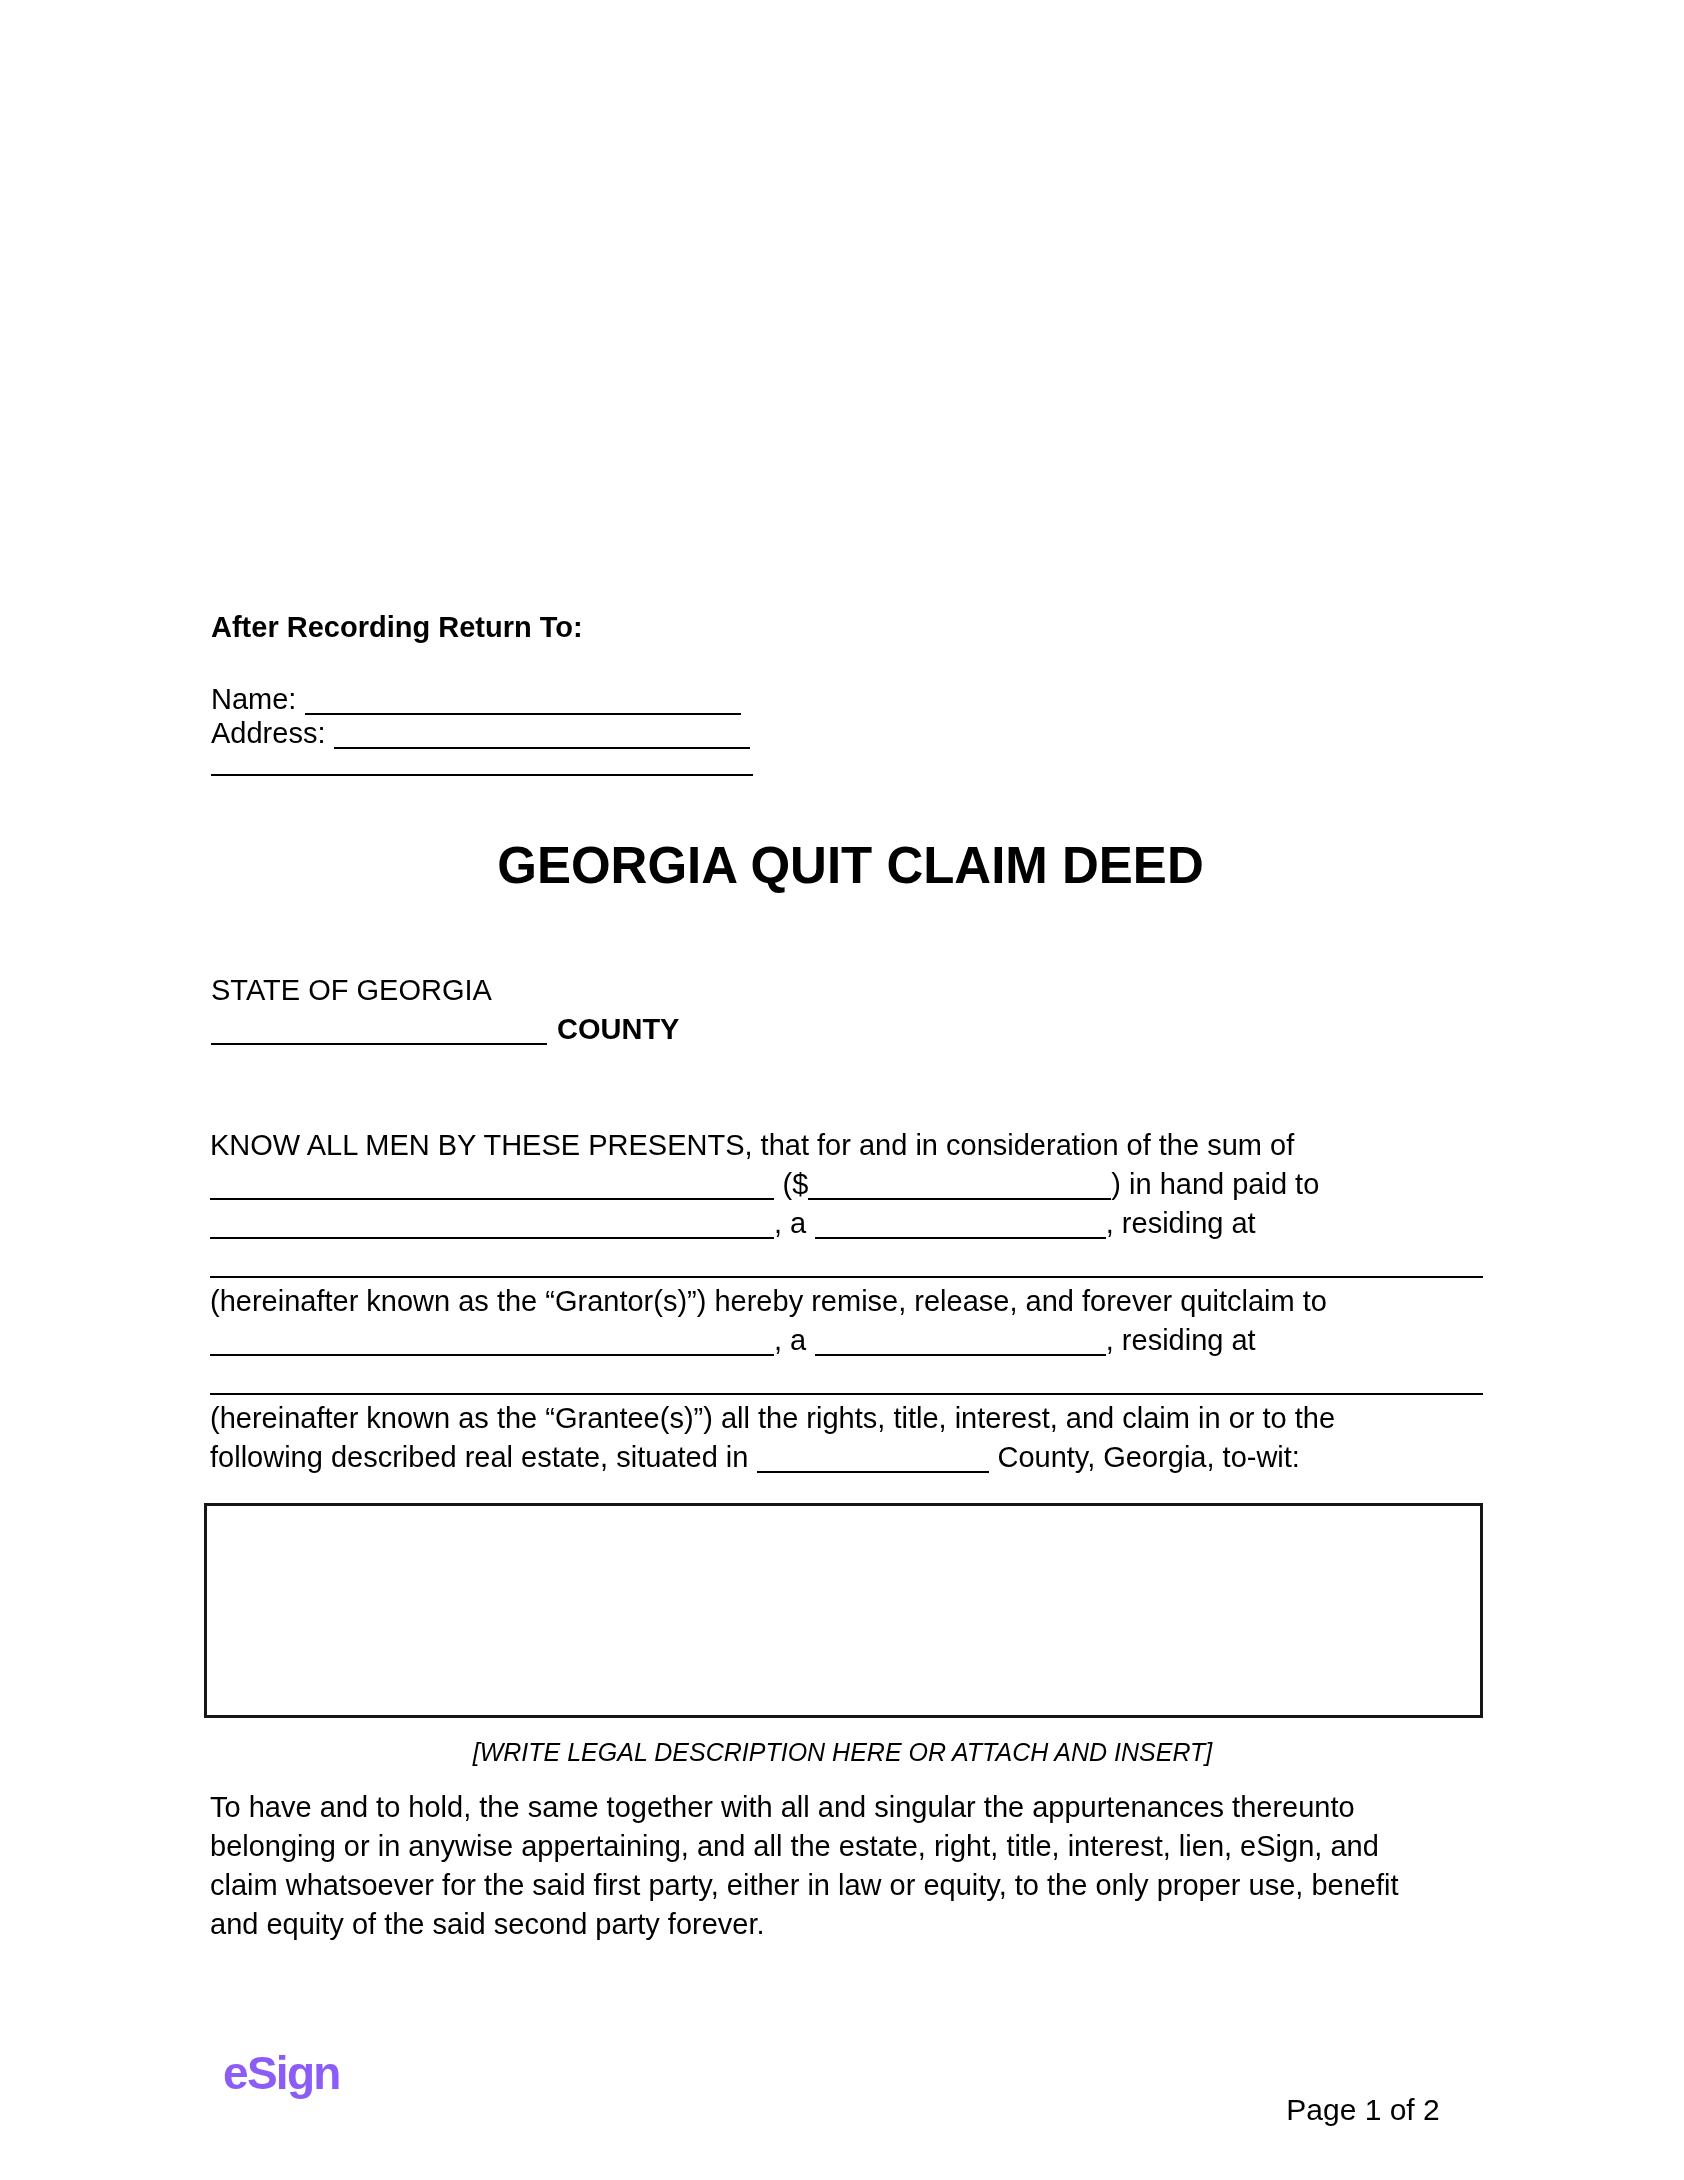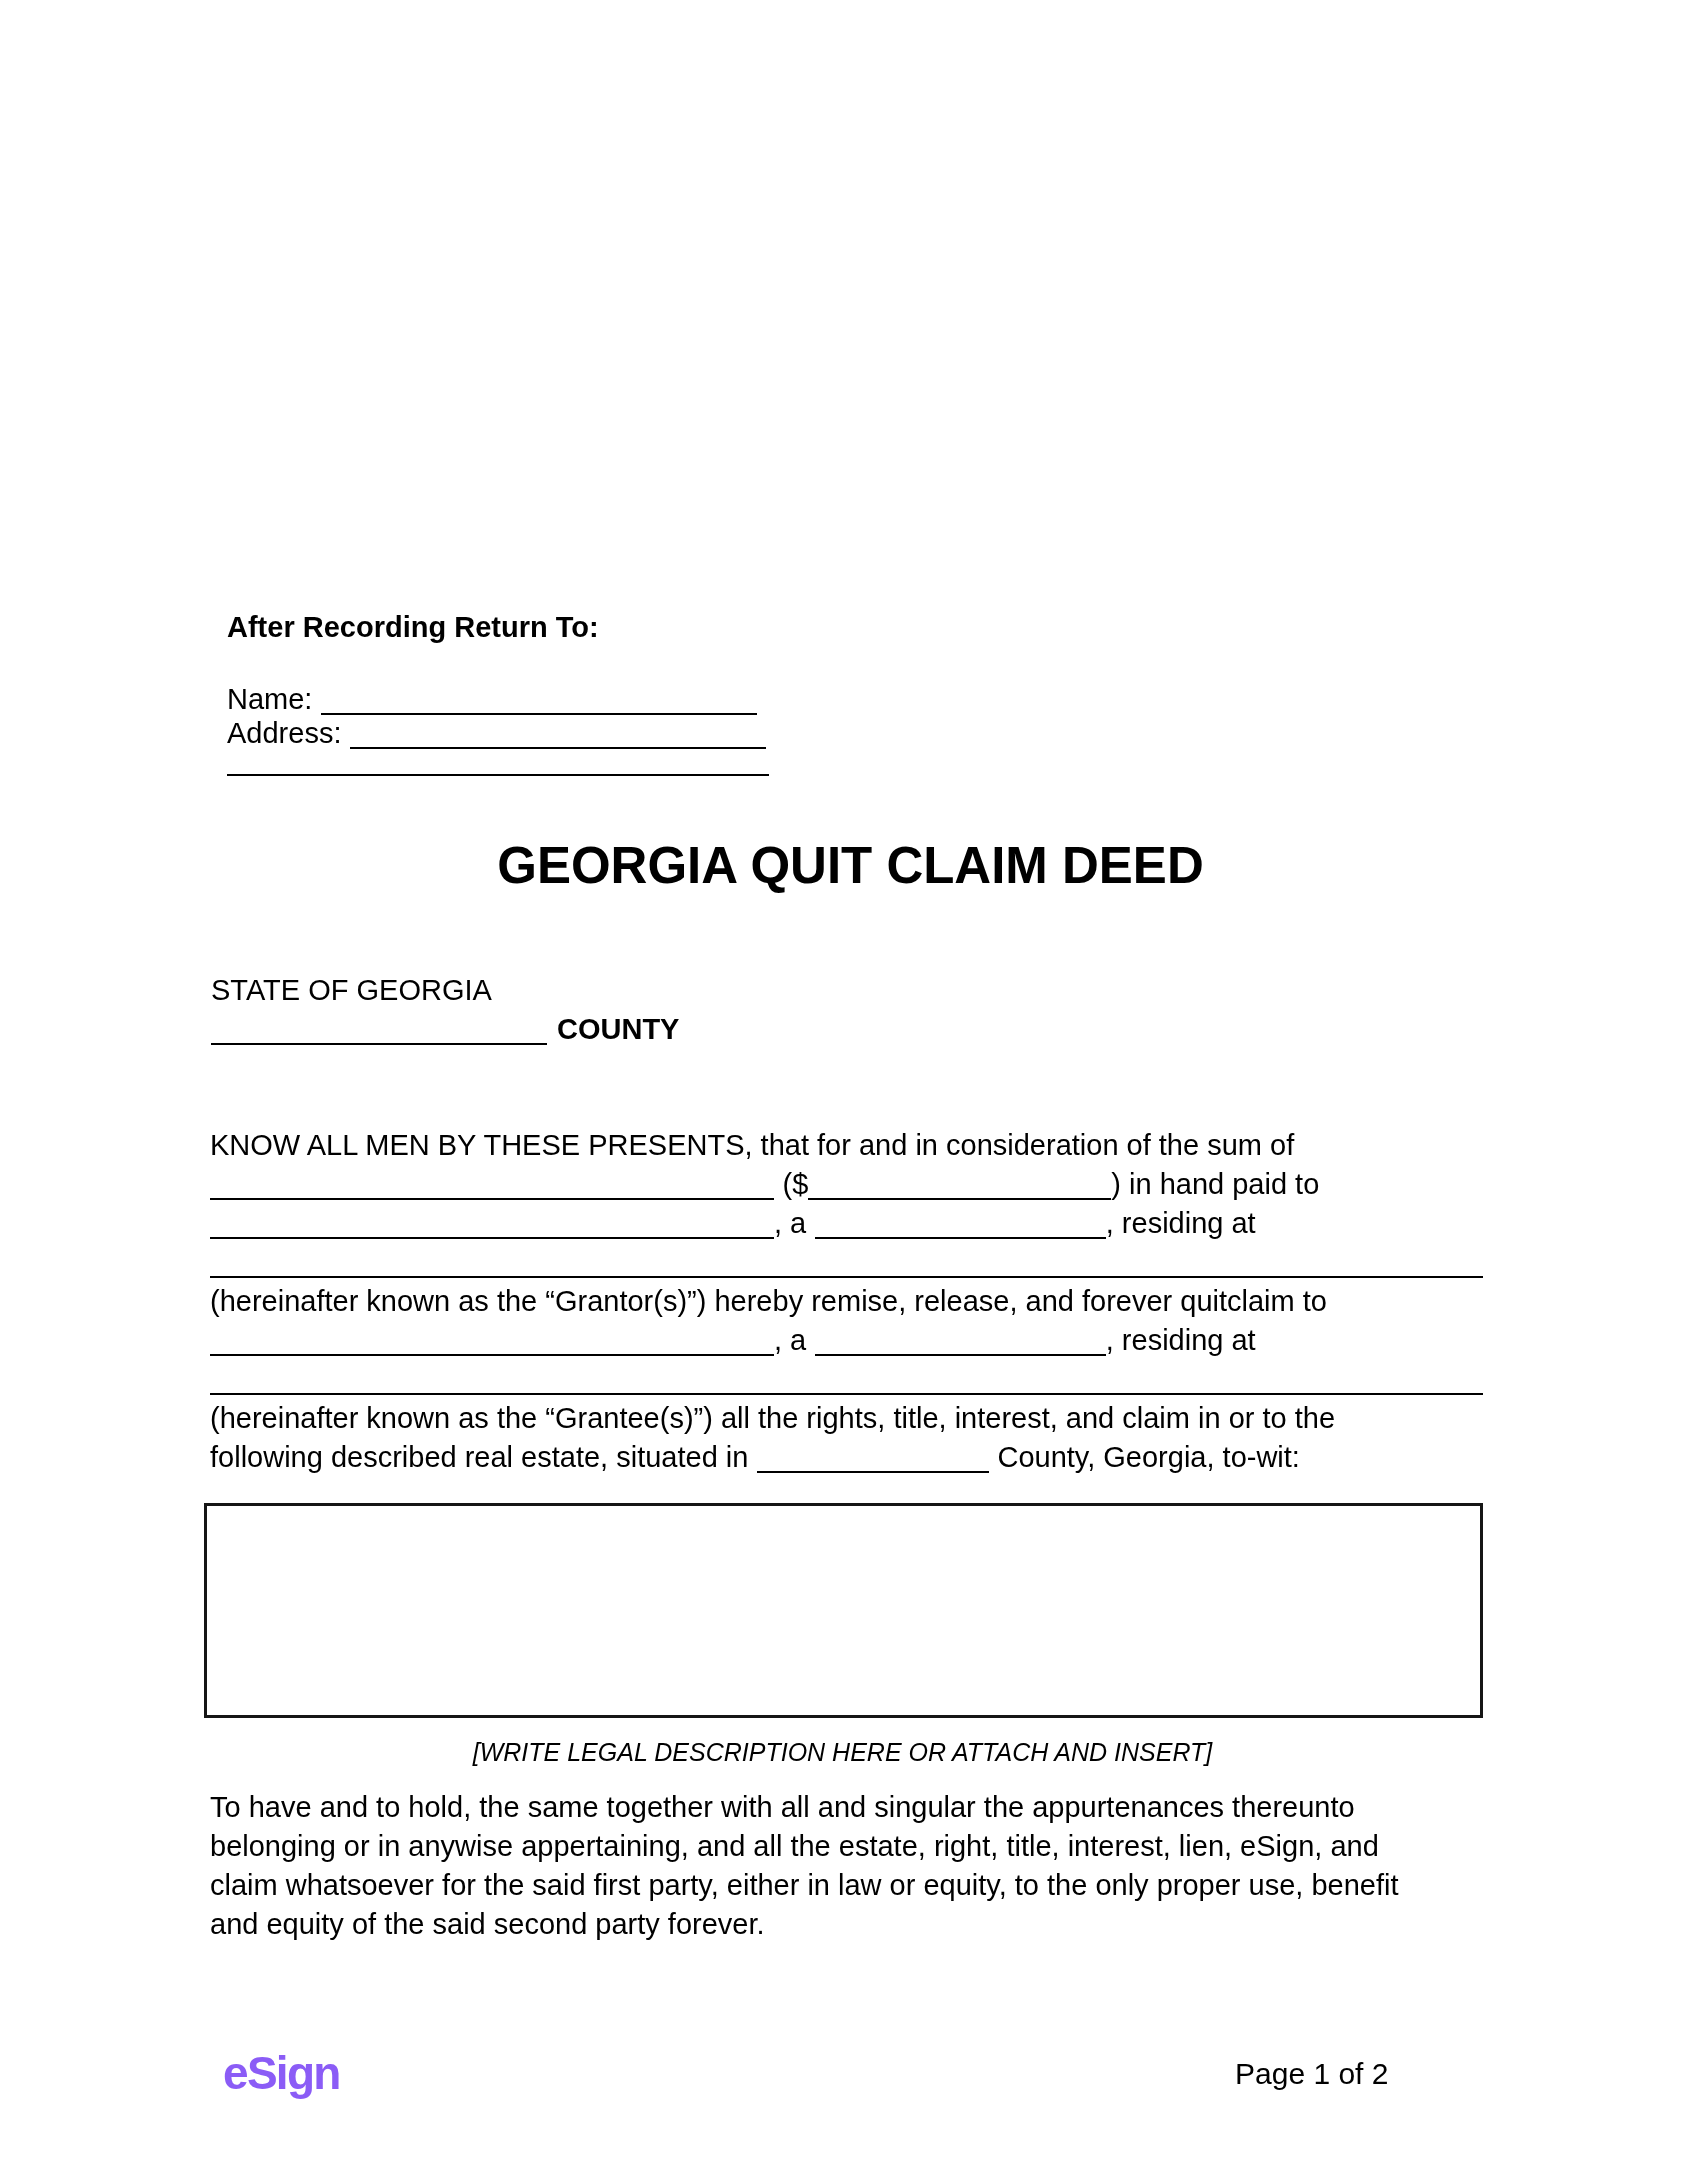--- a/index.html
+++ b/index.html
@@ -8,21 +8,21 @@
     position: relative;
     width: 1685px;
     height: 2181px;
     background: #ffffff;
     color: #000000;
     font-family: "Liberation Sans", sans-serif;
     overflow: hidden;
   }
   .abs { position: absolute; }
   .body-text { font-size: 29px; line-height: 39px; white-space: nowrap; }
-  .row { font-size: 29px; line-height: 34px; white-space: nowrap; margin-left: 16px; }
+  .row { font-size: 29px; line-height: 34px; white-space: nowrap; }
   .bold { font-weight: 700; }
   
   .bl {
     display: inline-block;
     height: 0;
     border-bottom: 2.6px solid #000000;
     vertical-align: -6px;
   }
   .sp-l { margin-left: 8.5px; }
   .sp-lr { margin-left: 8.5px; margin-right: 8.5px; }
@@ -51,24 +51,25 @@
   }
   .brand {
     font-size: 46px;
     font-weight: 700;
     letter-spacing: -1.7px;
     color: #8b5cf6;
     white-space: nowrap;
   }
   .page-num {
     width: 256px;
-    text-align: left;
+    text-align: center;
     font-size: 30px;
     line-height: 36px;
     white-space: nowrap;
+    margin-top: 36px;
   }
 </style>
 </head>
 <body>
 
 <div class="page">
 
   <div class="abs row bold" style="left:211px; top:610px;">After Recording Return To:</div>
 
   <div class="abs row" style="left:211px; top:682px;">

